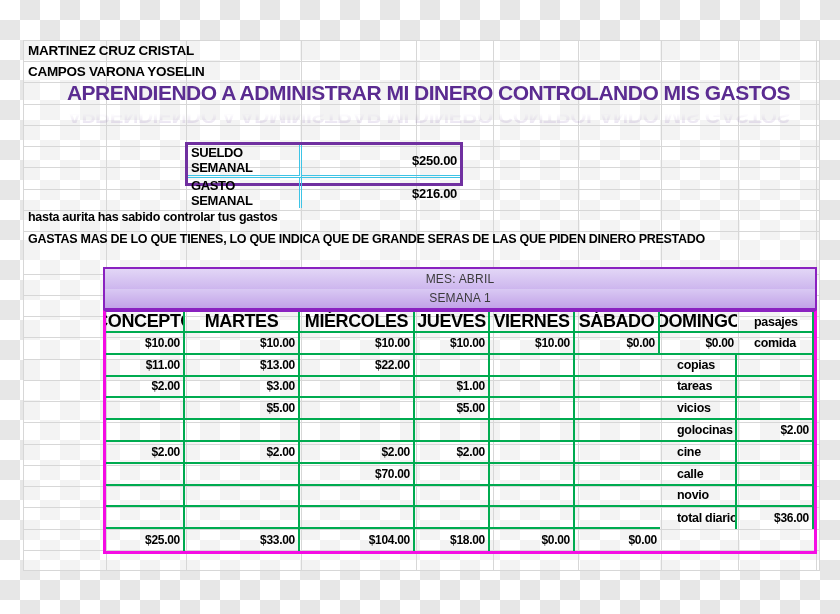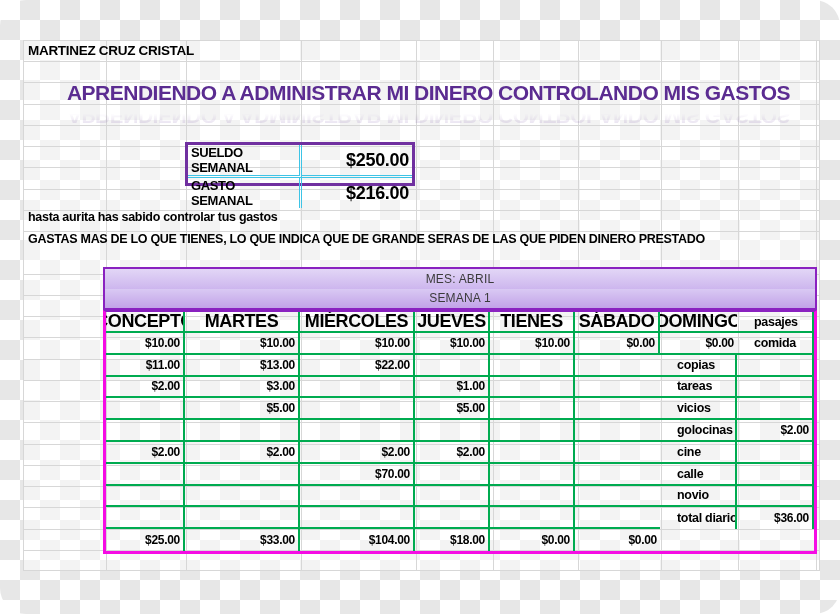--- a/index.html
+++ b/index.html
@@ -9,21 +9,20 @@
     background-color:#ffffff;
   }
   .canvas{
     position:relative;width:840px;height:614px;overflow:hidden;
     background-color:#ffffff;
     background-image:
       linear-gradient(45deg,#e7e7e7 25%,transparent 25%,transparent 75%,#e7e7e7 75%),
       linear-gradient(45deg,#e7e7e7 25%,transparent 25%,transparent 75%,#e7e7e7 75%);
     background-size:40px 40px;
     background-position:0 0,20px 20px;
-    border-radius:26px;
   }
   
   .sheet{
     position:absolute;left:23px;top:40px;width:797px;height:531px;
     background-color:rgba(255,255,255,0.5);
     background-image:repeating-linear-gradient(to bottom,transparent 0,transparent 20.25px,#d7d7d7 20.25px,#d7d7d7 21.25px);
     border:1px solid #d7d7d7;box-sizing:border-box;
   }
   .vline{position:absolute;top:0;width:1px;height:100%;background:#d7d7d7;}
 
@@ -43,27 +42,27 @@
     text-align:center;padding-left:14px;box-sizing:border-box;
     font-weight:bold;font-size:21px;letter-spacing:-0.5px;color:#5b2c91;
     white-space:nowrap;
     transform:scaleY(-1);opacity:0.22;filter:blur(0.6px);
     -webkit-mask-image:linear-gradient(to bottom,rgba(0,0,0,0.9),transparent 60%);
     mask-image:linear-gradient(to bottom,rgba(0,0,0,0.9),transparent 60%);
   }
 
   
   .summary{
-    position:absolute;left:185px;top:142px;width:230px;height:44px;
+    position:absolute;left:185px;top:142px;width:278px;height:44px;
     border:3px solid #7030a0;box-sizing:border-box;
     display:grid;grid-template-columns:114px 1fr;grid-template-rows:1fr 1fr;
   }
   .sum-cell{display:flex;align-items:center;font-weight:bold;color:#000;box-sizing:border-box;}
   .sum-label{font-size:13px;letter-spacing:-0.4px;padding-left:3px;border-right:3px double #3ec4e6;}
-  .sum-value{font-size:18px;letter-spacing:-0.3px;justify-content:flex-end;padding-right:3px;}
+  .sum-value{font-size:13px;letter-spacing:-0.3px;justify-content:flex-end;padding-right:3px;}
   .sum-top{border-bottom:3px double #3ec4e6;}
 
   .note-line{
     position:absolute;left:28px;height:22px;line-height:22px;
     font-weight:bold;font-size:12.5px;letter-spacing:-0.3px;color:#000;
     white-space:nowrap;
   }
 
   
   .band{
@@ -110,20 +109,21 @@
     <div class="vline" style="left:277px"></div>
     <div class="vline" style="left:392px"></div>
     <div class="vline" style="left:469px"></div>
     <div class="vline" style="left:554px"></div>
     <div class="vline" style="left:637px"></div>
     <div class="vline" style="left:714px"></div>
     <div class="vline" style="left:792px"></div>
   </div>
 
   <div class="name-line" style="top:40px">MARTINEZ CRUZ CRISTAL</div>
+  <div class="name-line" style="top:61px">CAMPOS VARONA YOSELIN</div>
 
   <div class="title">APRENDIENDO A ADMINISTRAR MI DINERO CONTROLANDO MIS GASTOS</div>
   <div class="title-reflection">APRENDIENDO A ADMINISTRAR MI DINERO CONTROLANDO MIS GASTOS</div>
 
   <div class="summary">
     <div class="sum-cell sum-label sum-top">SUELDO SEMANAL</div>
     <div class="sum-cell sum-value sum-top">$250.00</div>
     <div class="sum-cell sum-label">GASTO SEMANAL</div>
     <div class="sum-cell sum-value">$216.00</div>
   </div>
@@ -134,21 +134,21 @@
   <div class="band">
     <div class="band-row band-month">MES: ABRIL</div>
     <div class="band-row band-week">SEMANA 1</div>
   </div>
 
   <div class="expense-grid" id="expense-grid">
       <div class="xcell hcell">CONCEPTO</div>
       <div class="xcell hcell">MARTES</div>
       <div class="xcell hcell">MIÉRCOLES</div>
       <div class="xcell hcell">JUEVES</div>
-      <div class="xcell hcell">TIENES</div>
+      <div class="xcell hcell">VIERNES</div>
       <div class="xcell hcell">SÁBADO</div>
       <div class="xcell hcell col-last">DOMINGO</div>
       <div class="xcell concept">pasajes</div>
       <div class="xcell money">$10.00</div>
       <div class="xcell money">$10.00</div>
       <div class="xcell money">$10.00</div>
       <div class="xcell money">$10.00</div>
       <div class="xcell money">$10.00</div>
       <div class="xcell money">$0.00</div>
       <div class="xcell money col-last">$0.00</div>

